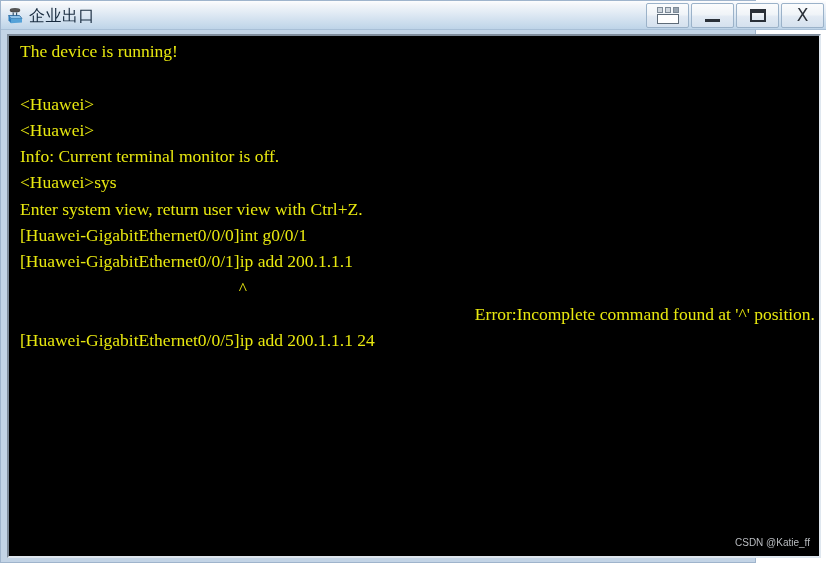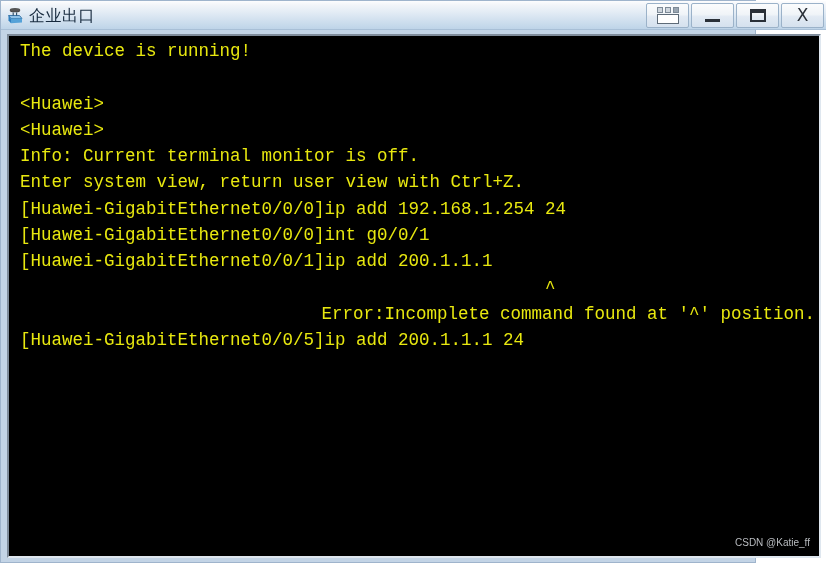--- a/index.html
+++ b/index.html
@@ -158,21 +158,21 @@
     background: #000000;
     overflow: hidden;
   }
   .term-lines {
     position: absolute;
     left: 11px;
     top: 2px;
     width: 795px;
   }
   .line {
-    font-family: Liberation Mono, monospace;
+    font-family: Liberation Serif, serif;
     font-size: 17.5px;
     line-height: 26.3px;
     color: #e8e80f;
     white-space: pre;
     height: 26.3px;
     letter-spacing: 0px;
   }
   .cursor {
     display: inline-block;
     width: 2px;
@@ -241,22 +241,22 @@
   </div>
 
   <div class="term-frame">
     <div class="term">
       <div class="term-lines" id="term-lines">
           <div class="line" style="color: rgb(232, 232, 15);">The device is running!</div>
           <div class="line" style="color: rgb(232, 232, 15);"></div>
           <div class="line" style="color: rgb(232, 232, 15);">&lt;Huawei&gt;</div>
           <div class="line" style="color: rgb(232, 232, 15);">&lt;Huawei&gt;</div>
           <div class="line" style="color: rgb(232, 232, 15);">Info: Current terminal monitor is off.</div>
+          <div class="line" style="color: rgb(232, 232, 15);">&lt;Huawei&gt;sys</div>
           <div class="line" style="color: rgb(232, 232, 15);">Enter system view, return user view with Ctrl+Z.</div>
-          <div class="line" style="color: rgb(232, 232, 15);">[Huawei-GigabitEthernet0/0/0]ip add 192.168.1.254 24</div>
           <div class="line" style="color: rgb(232, 232, 15);">[Huawei-GigabitEthernet0/0/0]int g0/0/1</div>
           <div class="line" style="color: rgb(232, 232, 15);">[Huawei-GigabitEthernet0/0/1]ip add 200.1.1.1</div>
           <div class="line" style="color: rgb(232, 232, 15);">                                                  ^</div>
           <div class="line" style="color: rgb(232, 232, 15); text-align: right;">Error:Incomplete command found at '^' position.</div>
           <div class="line" style="color: rgb(232, 232, 15);">[Huawei-GigabitEthernet0/0/5]ip add 200.1.1.1 24</div>
         </div>
       <div class="watermark">CSDN @Katie_ff</div>
     </div>
   </div>
 

